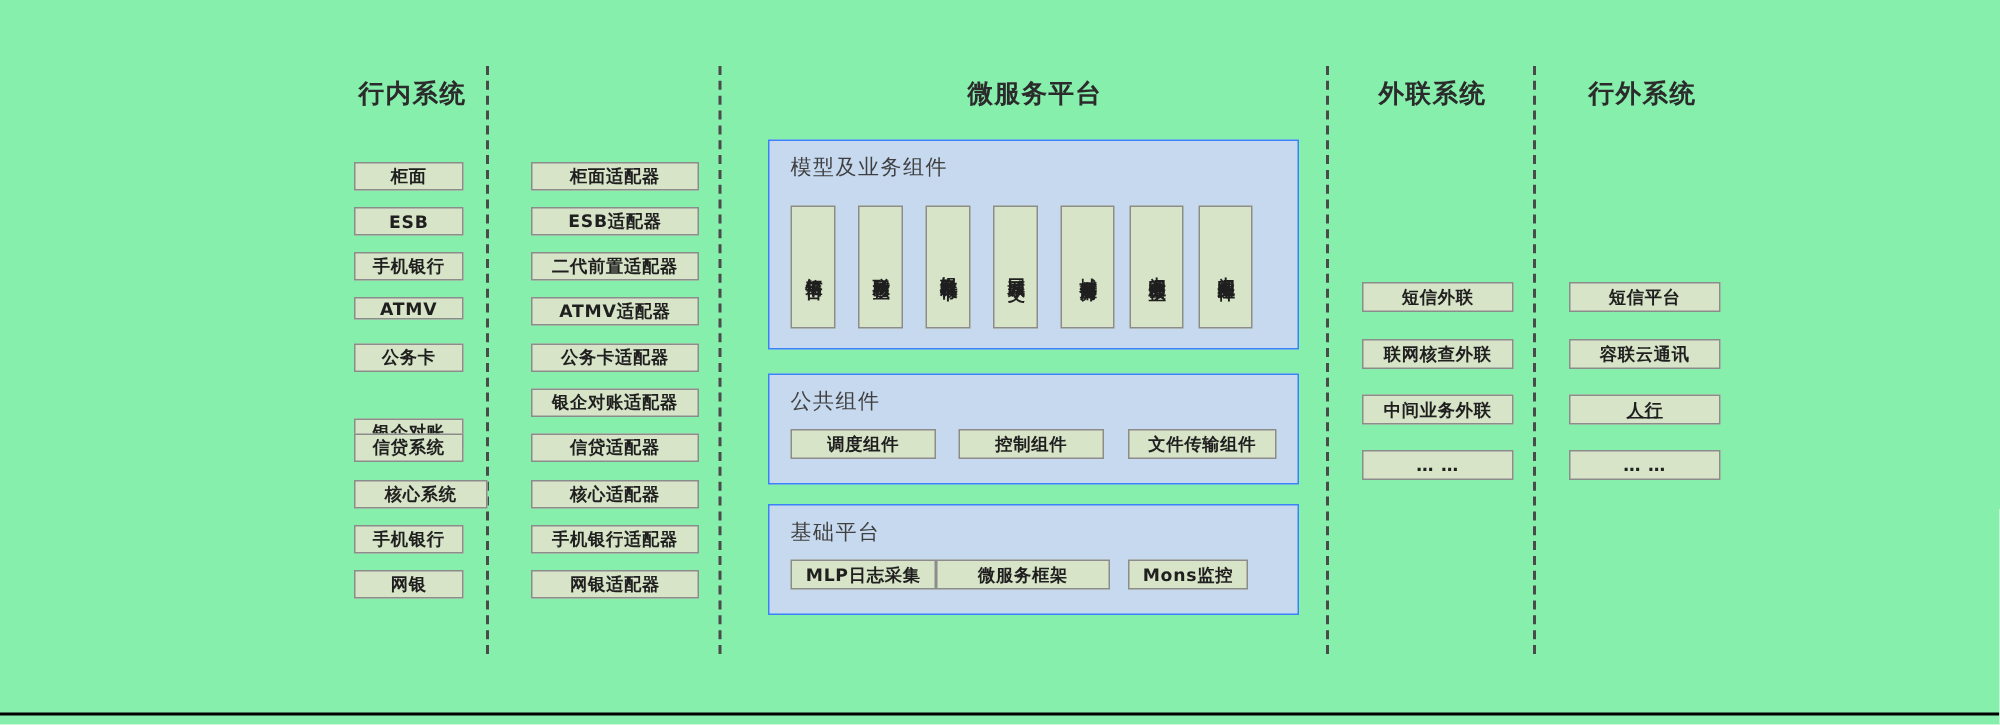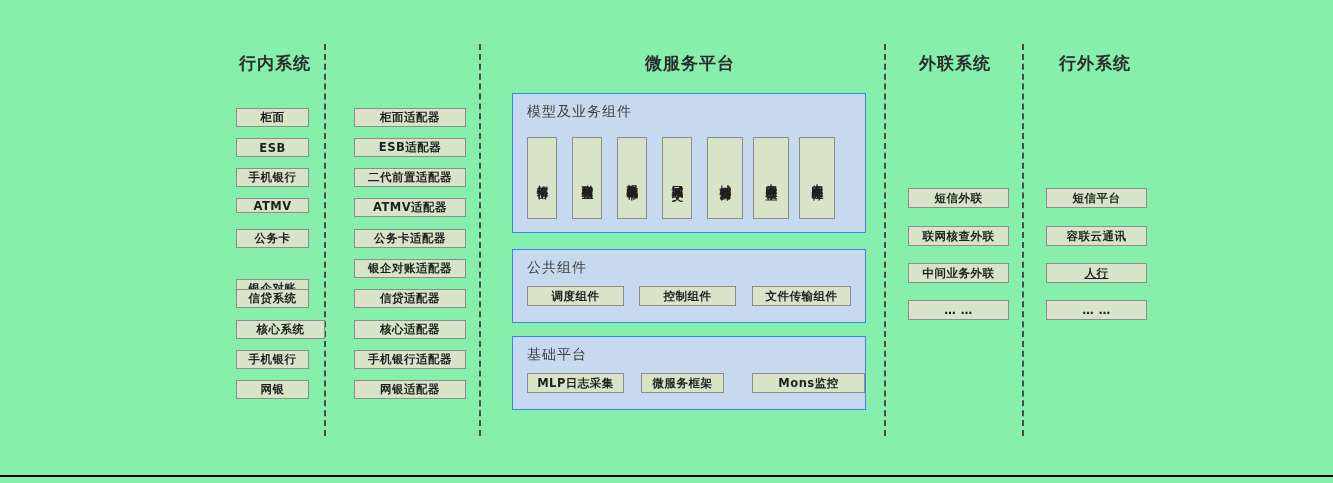--- a/index.html
+++ b/index.html
@@ -177,22 +177,22 @@
     <div class="panel-title">公共组件</div>
   </div>
   <div class="node" style="left:527px; top:286px; width:97px; height:20px;">调度组件</div>
   <div class="node" style="left:639px; top:286px; width:97px; height:20px;">控制组件</div>
   <div class="node" style="left:752px; top:286px; width:99px; height:20px;">文件传输组件</div>
 
   <div class="panel" style="left:512px; top:336px; width:354px; height:74px;">
     <div class="panel-title">基础平台</div>
   </div>
   <div class="node" style="left:527px; top:373px; width:97px; height:20px;">MLP日志采集</div>
-  <div class="node" style="left:641px; top:373px; width:83px; height:20px;">微服务框架</div>
-  <div class="node" style="left:752px; top:373px; width:113px; height:20px;">Mons监控</div>
+  <div class="node" style="left:624px; top:373px; width:116px; height:20px;">微服务框架</div>
+  <div class="node" style="left:752px; top:373px; width:80px; height:20px;">Mons监控</div>
 
   <div class="node" style="left:908px; top:188px; width:101px; height:20px;">短信外联</div>
   <div class="node" style="left:908px; top:226px; width:101px; height:20px;">联网核查外联</div>
   <div class="node" style="left:908px; top:263px; width:101px; height:20px;">中间业务外联</div>
   <div class="node" style="left:908px; top:300px; width:101px; height:20px;">… …</div>
 
   <div class="node" style="left:1046px; top:188px; width:101px; height:20px;">短信平台</div>
   <div class="node" style="left:1046px; top:226px; width:101px; height:20px;text-align:center;">容联云通讯</div>
   <div class="node" style="left:1046px; top:263px; width:101px; height:20px;text-decoration:underline;">人行</div>
   <div class="node" style="left:1046px; top:300px; width:101px; height:20px;">… …</div>

